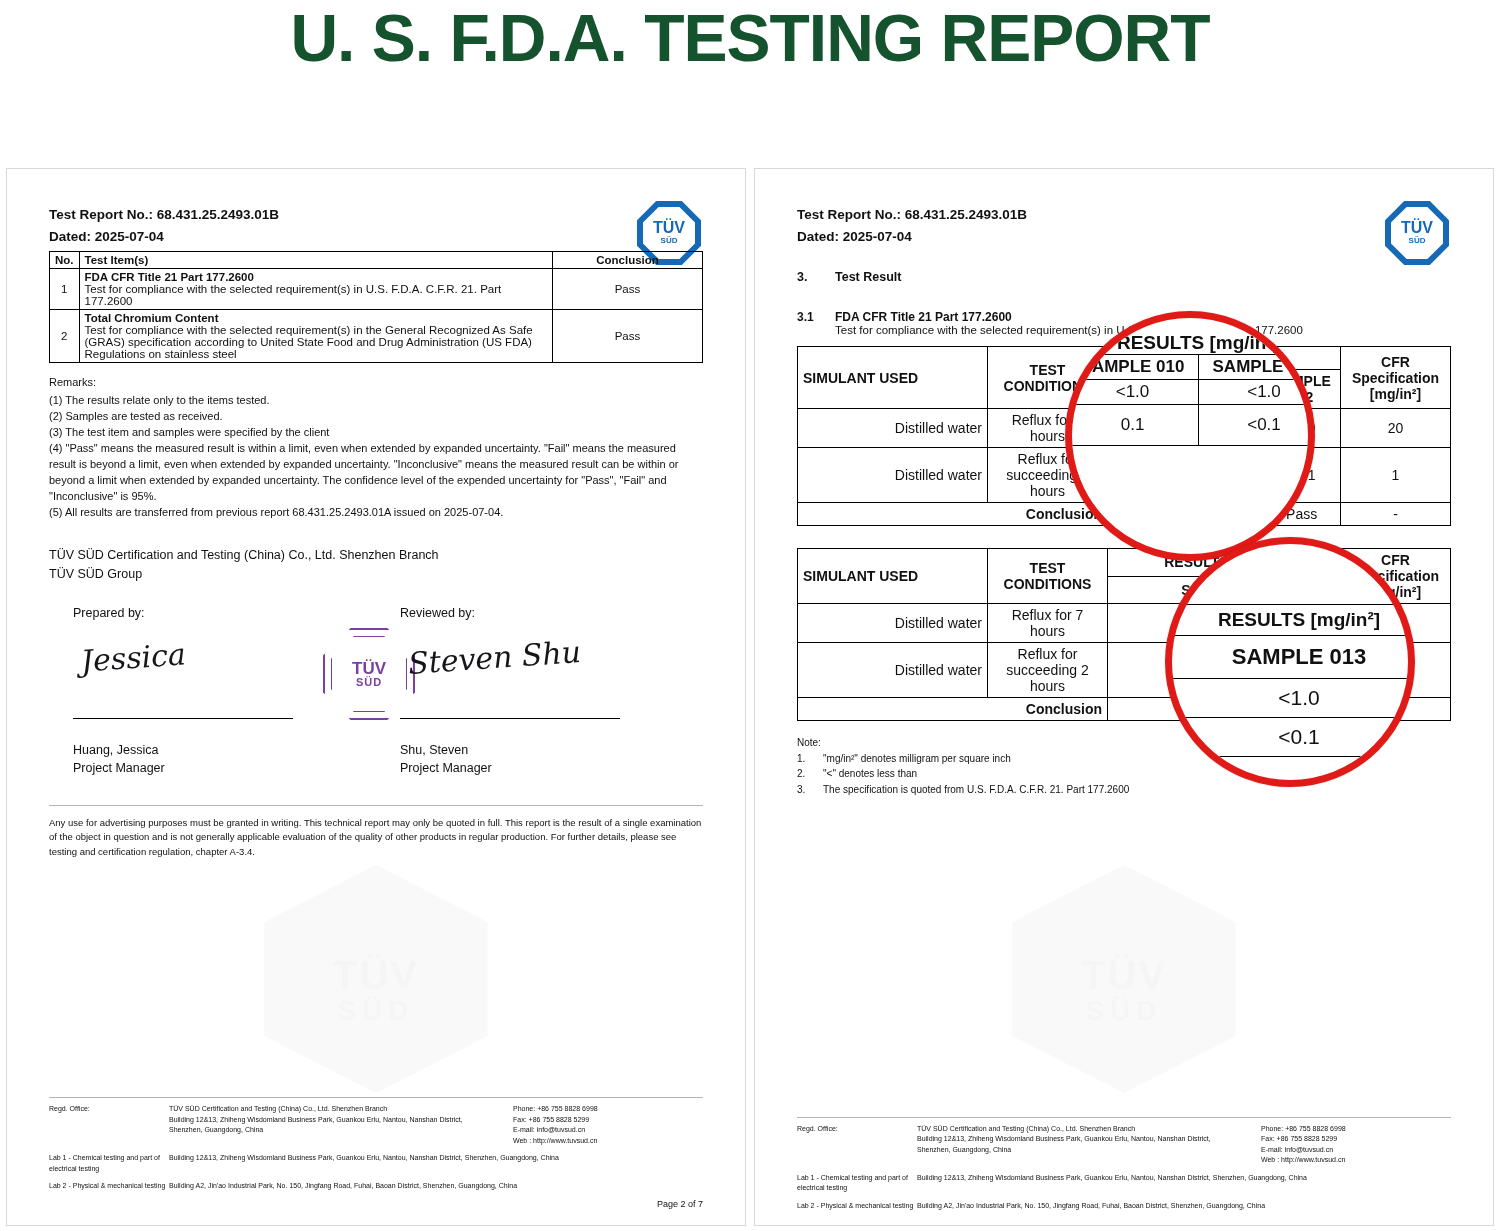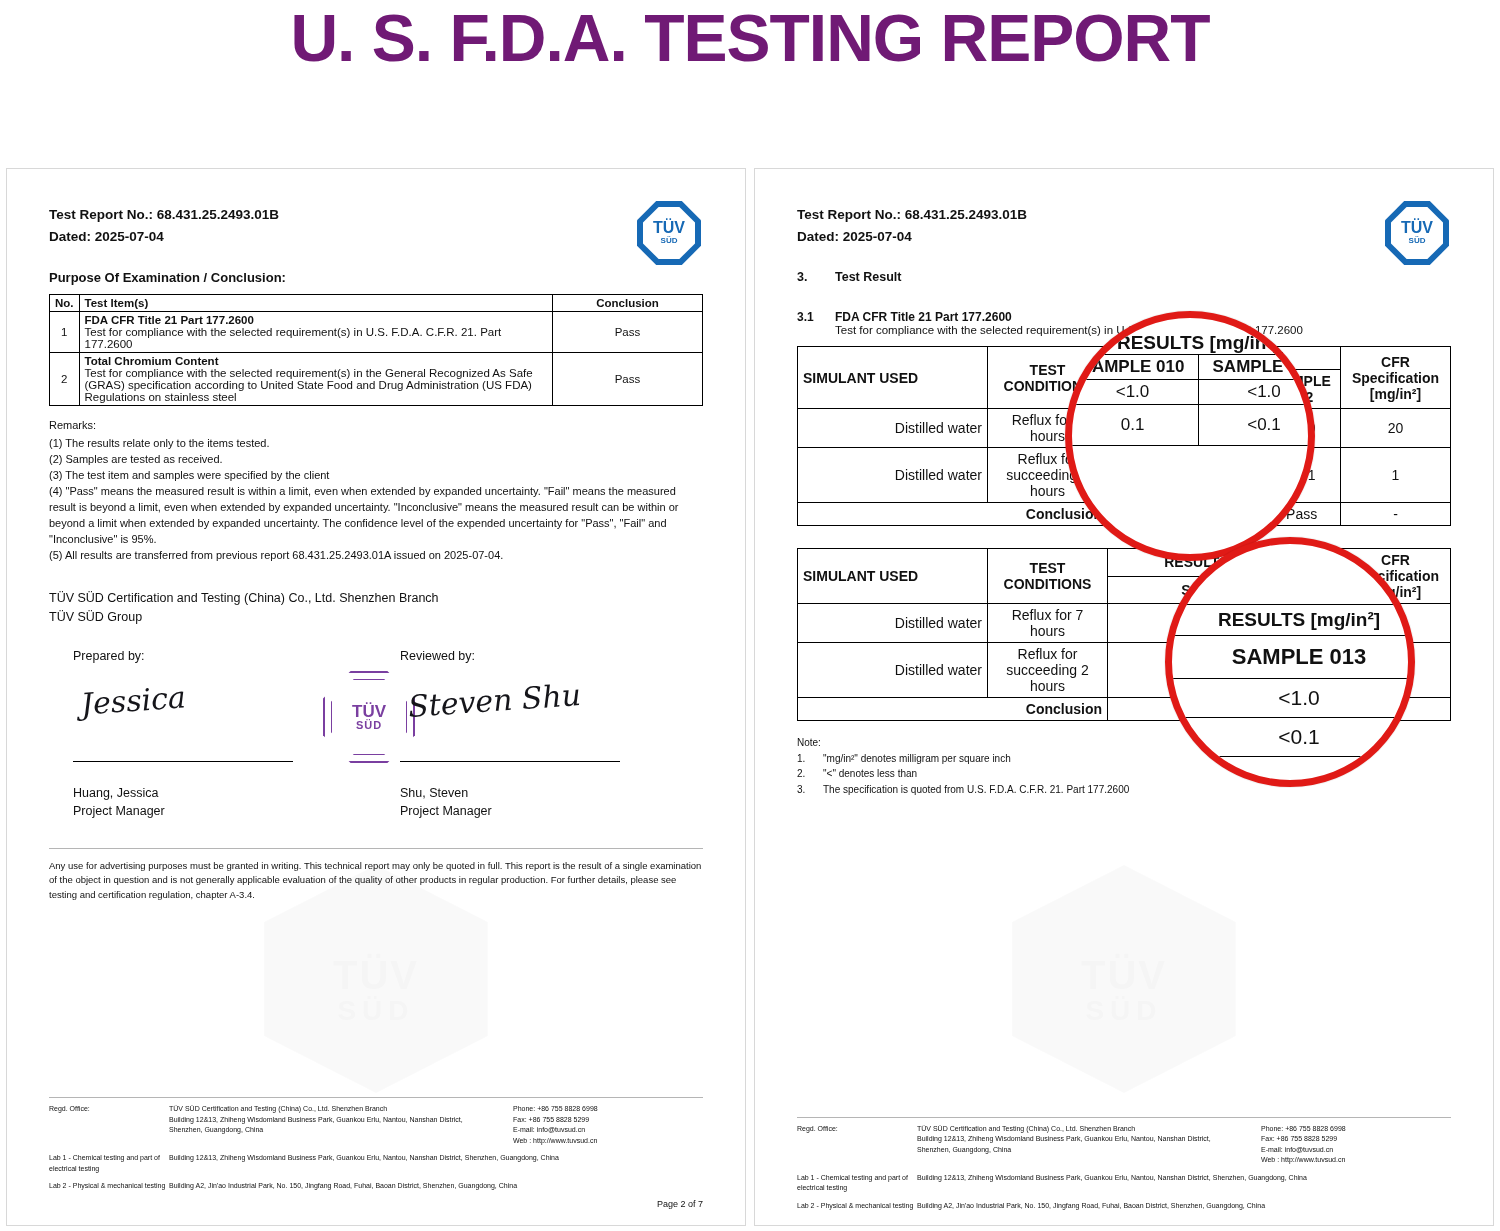--- a/index.html
+++ b/index.html
@@ -9,21 +9,21 @@
     background:#ffffff;
     font-family:"Liberation Sans", sans-serif;
     color:#111;
     position:relative;
     overflow:hidden;
   }
   .main-title {
     text-align:center;
     font-size:66px;
     font-weight:bold;
-    color:#701a75;
+    color:#14532d;
     letter-spacing:-1px;
     padding-top:4px;
     line-height:1.05;
     font-family:"Liberation Sans", sans-serif;
   }
   .pages {
     position:absolute;
     top:168px; left:6px;
     width:1488px; height:1058px;
     display:flex;
@@ -212,21 +212,20 @@
         <div class="t1">TÜV</div>
         <div class="t2">SÜD</div>
       </div>
         </div>
     </div>
 
     <div class="page-inner">
       <div class="hdr-line">Test Report No.: 68.431.25.2493.01B</div>
       <div class="hdr-line">Dated: 2025-07-04</div>
 
-      <div class="section-title">Purpose Of Examination / Conclusion:</div>
 
       <table class="doc">
         <tbody>
             <tr>
           <th class="c-no">No.</th>
           <th style="text-align:left">Test Item(s)</th>
           <th class="c-conc">Conclusion</th>
         </tr>
         <tr>
           <td class="c-no">1</td>

